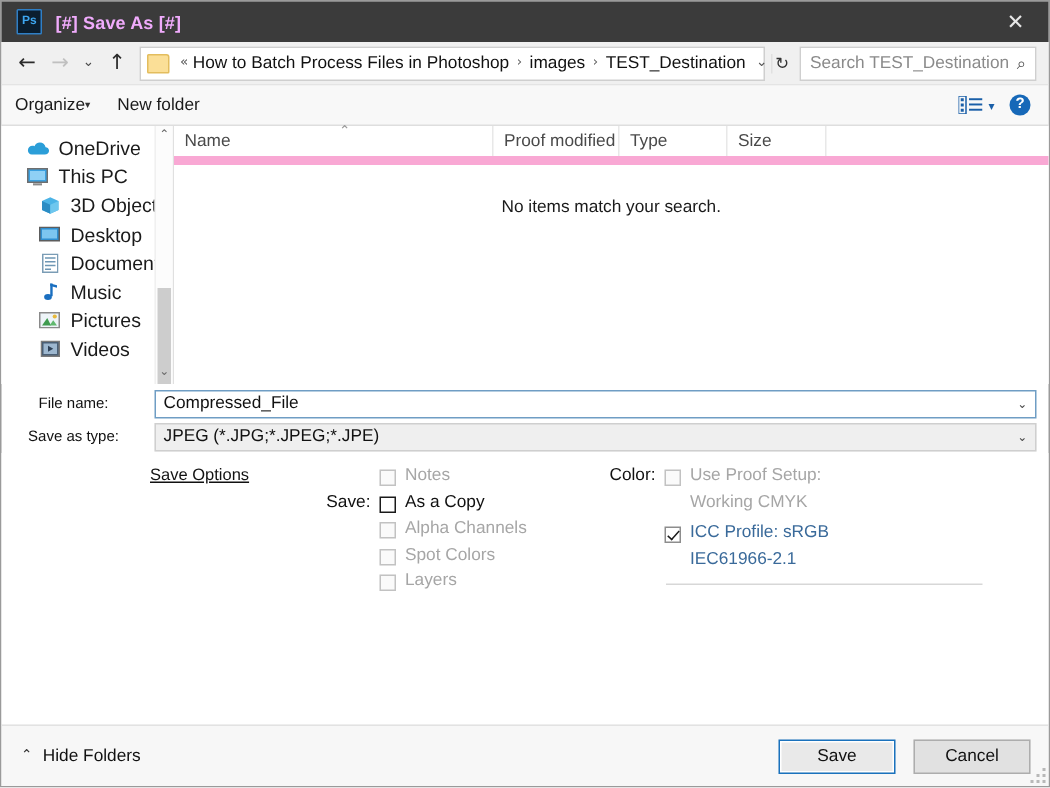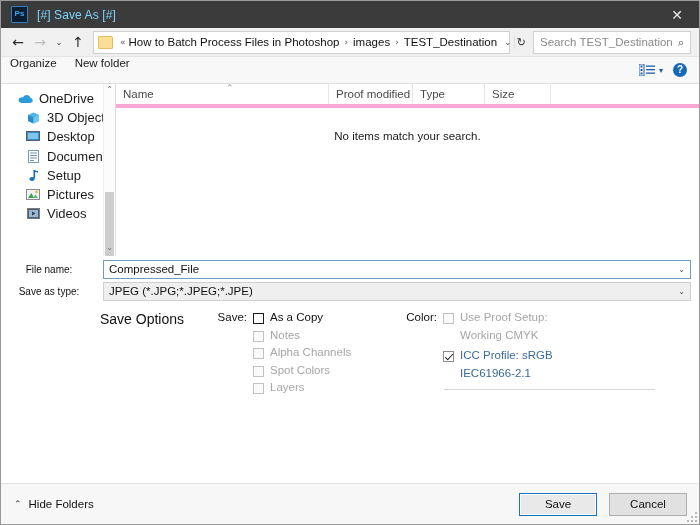--- a/index.html
+++ b/index.html
@@ -10,21 +10,21 @@
     -webkit-font-smoothing:antialiased;
   }
   .dialog{position:relative;width:700px;height:525px;box-sizing:border-box;
     border:1px solid #9a9a9a;background:#fff;display:flex;flex-direction:column;}
 
   
   .titlebar{height:27px;background:#3b3b3b;display:flex;align-items:center;flex:none;}
   .ps-icon{width:15px;height:15px;margin-left:10px;background:#0b1d2e;border:1px solid #2f7fc6;
     border-radius:1px;color:#3ea6f0;font-size:8px;line-height:13px;text-align:center;
     font-family:"Liberation Sans",sans-serif;font-weight:bold;flex:none;}
-  .title-text{color:#7dd3fc;font-size:12px;margin-left:9px;letter-spacing:.1px;}
+  .title-text{color:#f0abfc;font-size:12px;margin-left:9px;letter-spacing:.1px;font-weight:bold;}
   .titlebar-spacer{flex:1;}
   .close-btn{width:44px;height:27px;color:#e8e8e8;font-size:14px;display:flex;
     align-items:center;justify-content:center;font-family:"DejaVu Sans",sans-serif;}
 
   
   .addressbar{height:28px;background:#f0f0f0;display:flex;align-items:center;flex:none;
     border-bottom:1px solid #e4e4e4;}
   .navbtn{width:22px;height:22px;display:flex;align-items:center;justify-content:center;
     font-size:14px;font-family:"DejaVu Sans",sans-serif;color:#2b2b2b;}
   .navbtn.back{margin-left:6px;}
@@ -44,22 +44,22 @@
     font-family:"DejaVu Sans",sans-serif;}
   .searchbox{width:156px;height:21px;background:#fff;border:1px solid #cfcfcf;display:flex;
     align-items:center;margin-right:8px;flex:none;}
   .search-ph{flex:1;color:#8a8a8a;font-size:11.5px;padding-left:6px;white-space:nowrap;overflow:hidden;}
   .search-icon{width:18px;text-align:center;color:#4a4a4a;font-size:11px;
     font-family:"DejaVu Sans",sans-serif;}
 
   
   .toolbar{height:26px;background:#f8f8f8;border-bottom:1px solid #dedede;display:flex;
     align-items:center;flex:none;}
-  .tb-item{font-size:11.5px;color:#1a1a1a;padding:0 9px;display:flex;align-items:center;gap:15px;
-    height:100%;flex-direction:column;}
+  .tb-item{font-size:11.5px;color:#1a1a1a;padding:0 9px;display:flex;align-items:center;gap:0;
+    height:100%;}
   .tb-caret{font-size:7px;color:#333;font-family:"DejaVu Sans",sans-serif;}
   .tb-spacer{flex:1;}
   .view-icon{display:flex;align-items:center;gap:2px;}
   .view-icon svg{display:block;}
   .view-caret{font-size:8px;color:#1a5fa8;padding:0 10px 0 4px;font-family:"DejaVu Sans",sans-serif;}
   .help-icon{width:14px;height:14px;border-radius:50%;background:#1668b8;color:#fff;font-size:10px;
     font-weight:bold;line-height:14px;text-align:center;margin-right:12px;
     font-family:"Liberation Sans",sans-serif;}
 
   
@@ -75,21 +75,21 @@
   .sb-scroll{position:absolute;right:0;top:0;bottom:0;width:11px;background:#fcfcfc;
     border-left:1px solid #f0f0f0;}
   .sb-arrow{height:12px;color:#6b6b6b;font-size:8px;text-align:center;line-height:12px;
     font-family:"DejaVu Sans",sans-serif;}
   .sb-arrow.bot{position:absolute;bottom:2px;left:0;right:0;}
   .sb-thumb{position:absolute;left:1px;right:1px;top:108px;height:86px;background:#cdcdcd;}
   .sb-divider{width:1px;background:#e0e0e0;flex:none;}
 
   
   .filelist{flex:1;display:flex;flex-direction:column;min-width:0;background:#fff;}
-  .col-head{height:20px;display:flex;align-items:center;border-bottom:4px solid #f9a8d4;
+  .col-head{height:20px;display:flex;align-items:center;border-bottom:6px solid #f9a8d4;
     position:relative;flex:none;justify-content:center;}
   .col{font-size:11.5px;color:#4a4a4a;padding-left:7px;box-sizing:border-box;
     border-right:1px solid #e8e8e8;height:20px;line-height:20px;overflow:hidden;white-space:nowrap;}
   .col.name{width:213px;}
   .col.date{width:84px;}
   .col.type{width:72px;}
   .col.size{width:66px;}
   .col.blank{flex:1;border-right:none;}
   .sort-caret{position:absolute;left:110px;top:-1px;font-size:9px;color:#9a9a9a;
     font-family:"DejaVu Sans",sans-serif;}
@@ -107,21 +107,21 @@
     font-family:"DejaVu Sans",sans-serif;}
   .caretcursor{position:absolute;left:350px;top:352px;width:1px;height:14px;}
   .caretcursor:before,.caretcursor:after{content:"";position:absolute;left:-3px;width:7px;height:1px;
     background:#222;}
   .caretcursor:before{top:0;}
   .caretcursor:after{bottom:0;}
   .caretcursor span{position:absolute;left:0;top:0;width:1px;height:14px;background:#222;}
 
   
   .options{flex:1;display:flex;padding-top:9px;min-height:0;background:#fff;position:relative;}
-  .opt-title{width:206px;padding-left:99px;box-sizing:border-box;font-size:14px;color:#111;flex:none;}
+  .opt-title{width:206px;padding-left:99px;box-sizing:border-box;font-size:11px;color:#111;flex:none;text-decoration:underline;}
   .opt-save{width:190px;flex:none;}
   .opt-color{flex:1;}
   .opt-line{display:flex;align-items:flex-start;height:17.5px;}
   .opt-lead{width:40px;text-align:right;padding-right:6px;font-size:11.5px;color:#111;flex:none;}
   .opt-lead.wide{width:40px;}
   .cb{width:11px;height:11px;box-sizing:border-box;border:1px solid #8d8d8d;background:#fff;
     margin-right:6px;margin-top:2px;flex:none;position:relative;}
   .cb.focus{border:1px solid #1a1a1a;outline:1px dotted transparent;}
   .cb.dis{border-color:#c2c2c2;background:#fafafa;}
   .cb.checked:after{content:"";position:absolute;left:3px;top:0px;width:3px;height:7px;
@@ -215,20 +215,30 @@
 
       <div class="sb-item lvl0">
         <span class="sb-ico">
           <svg width="15" height="10" viewBox="0 0 15 10">
               <path d="M3.2 9h8.6c1.7 0 2.9-1.1 2.9-2.5 0-1.3-1-2.3-2.3-2.4C12 2.3 10.5 1 8.6 1 6.9 1 5.5 2 5 3.5 4.6 3.3 4.2 3.2 3.7 3.2 2 3.2.6 4.5.6 6.1.6 7.7 1.7 9 3.2 9z" fill="#2b9ed8"></path>
             </svg>
         </span>
         <span>OneDrive</span>
       </div>
 
+      <div class="sb-item lvl0">
+        <span class="sb-ico">
+          <svg width="14" height="12" viewBox="0 0 14 12">
+              <rect x="0.5" y="0.5" width="13" height="9" fill="#3aa0e0" stroke="#6e6e6e" stroke-width="1"></rect>
+              <rect x="2" y="2" width="10" height="6" fill="#8fd0f5"></rect>
+              <rect x="4" y="10.2" width="6" height="1.4" fill="#8a8a8a"></rect>
+            </svg>
+        </span>
+        <span>This PC</span>
+      </div>
 
       <div class="sb-item lvl1">
         <span class="sb-ico">
           <svg width="13" height="12" viewBox="0 0 13 12">
               <polygon points="1,3 6.5,0.5 12,3 12,9 6.5,11.5 1,9" fill="#4bb3e6"></polygon>
               <polygon points="1,3 6.5,5.5 6.5,11.5 1,9" fill="#2b8cc4"></polygon>
               <polygon points="6.5,5.5 12,3 12,9 6.5,11.5" fill="#6fc7ee"></polygon>
             </svg>
         </span>
         <span>3D Objects</span>
@@ -259,21 +269,21 @@
 
 
       <div class="sb-item lvl1">
         <span class="sb-ico">
           <svg width="11" height="13" viewBox="0 0 11 13">
               <rect x="5.5" y="1" width="1.6" height="8.5" fill="#1a6fc0"></rect>
               <path d="M5.5 1 L10 2.2 L10 3.8 L5.5 2.6 Z" fill="#1a6fc0"></path>
               <ellipse cx="4" cy="10" rx="2.6" ry="2" fill="#1a6fc0"></ellipse>
             </svg>
         </span>
-        <span>Setup</span>
+        <span>Music</span>
       </div>
 
       <div class="sb-item lvl1">
         <span class="sb-ico">
           <svg width="14" height="11" viewBox="0 0 14 11">
               <rect x="0.5" y="0.5" width="13" height="10" fill="#eef4f8" stroke="#8a8a8a" stroke-width="1"></rect>
               <polygon points="2,9 5.5,4 8,9" fill="#3f9b4f"></polygon>
               <polygon points="7,9 9.5,5.5 12,9" fill="#60b86e"></polygon>
               <circle cx="10.5" cy="3" r="1.4" fill="#e8b93c"></circle>
             </svg>
@@ -333,28 +343,28 @@
   <div class="caretcursor">
       <span></span>
     </div>
 
   <div class="options">
 
     <div class="opt-title">Save Options</div>
 
     <div class="opt-save">
       <div class="opt-line">
+        <div class="opt-lead"></div>
+        <div class="cb dis"></div>
+        <div class="opt-lab dis">Notes</div>
+      </div>
+      <div class="opt-line">
         <div class="opt-lead">Save:</div>
         <div class="cb focus"></div>
         <div class="opt-lab">As a Copy</div>
-      </div>
-      <div class="opt-line">
-        <div class="opt-lead"></div>
-        <div class="cb dis"></div>
-        <div class="opt-lab dis">Notes</div>
       </div>
       <div class="opt-line">
         <div class="opt-lead"></div>
         <div class="cb dis"></div>
         <div class="opt-lab dis">Alpha Channels</div>
       </div>
       <div class="opt-line">
         <div class="opt-lead"></div>
         <div class="cb dis"></div>
         <div class="opt-lab dis">Spot Colors</div>

